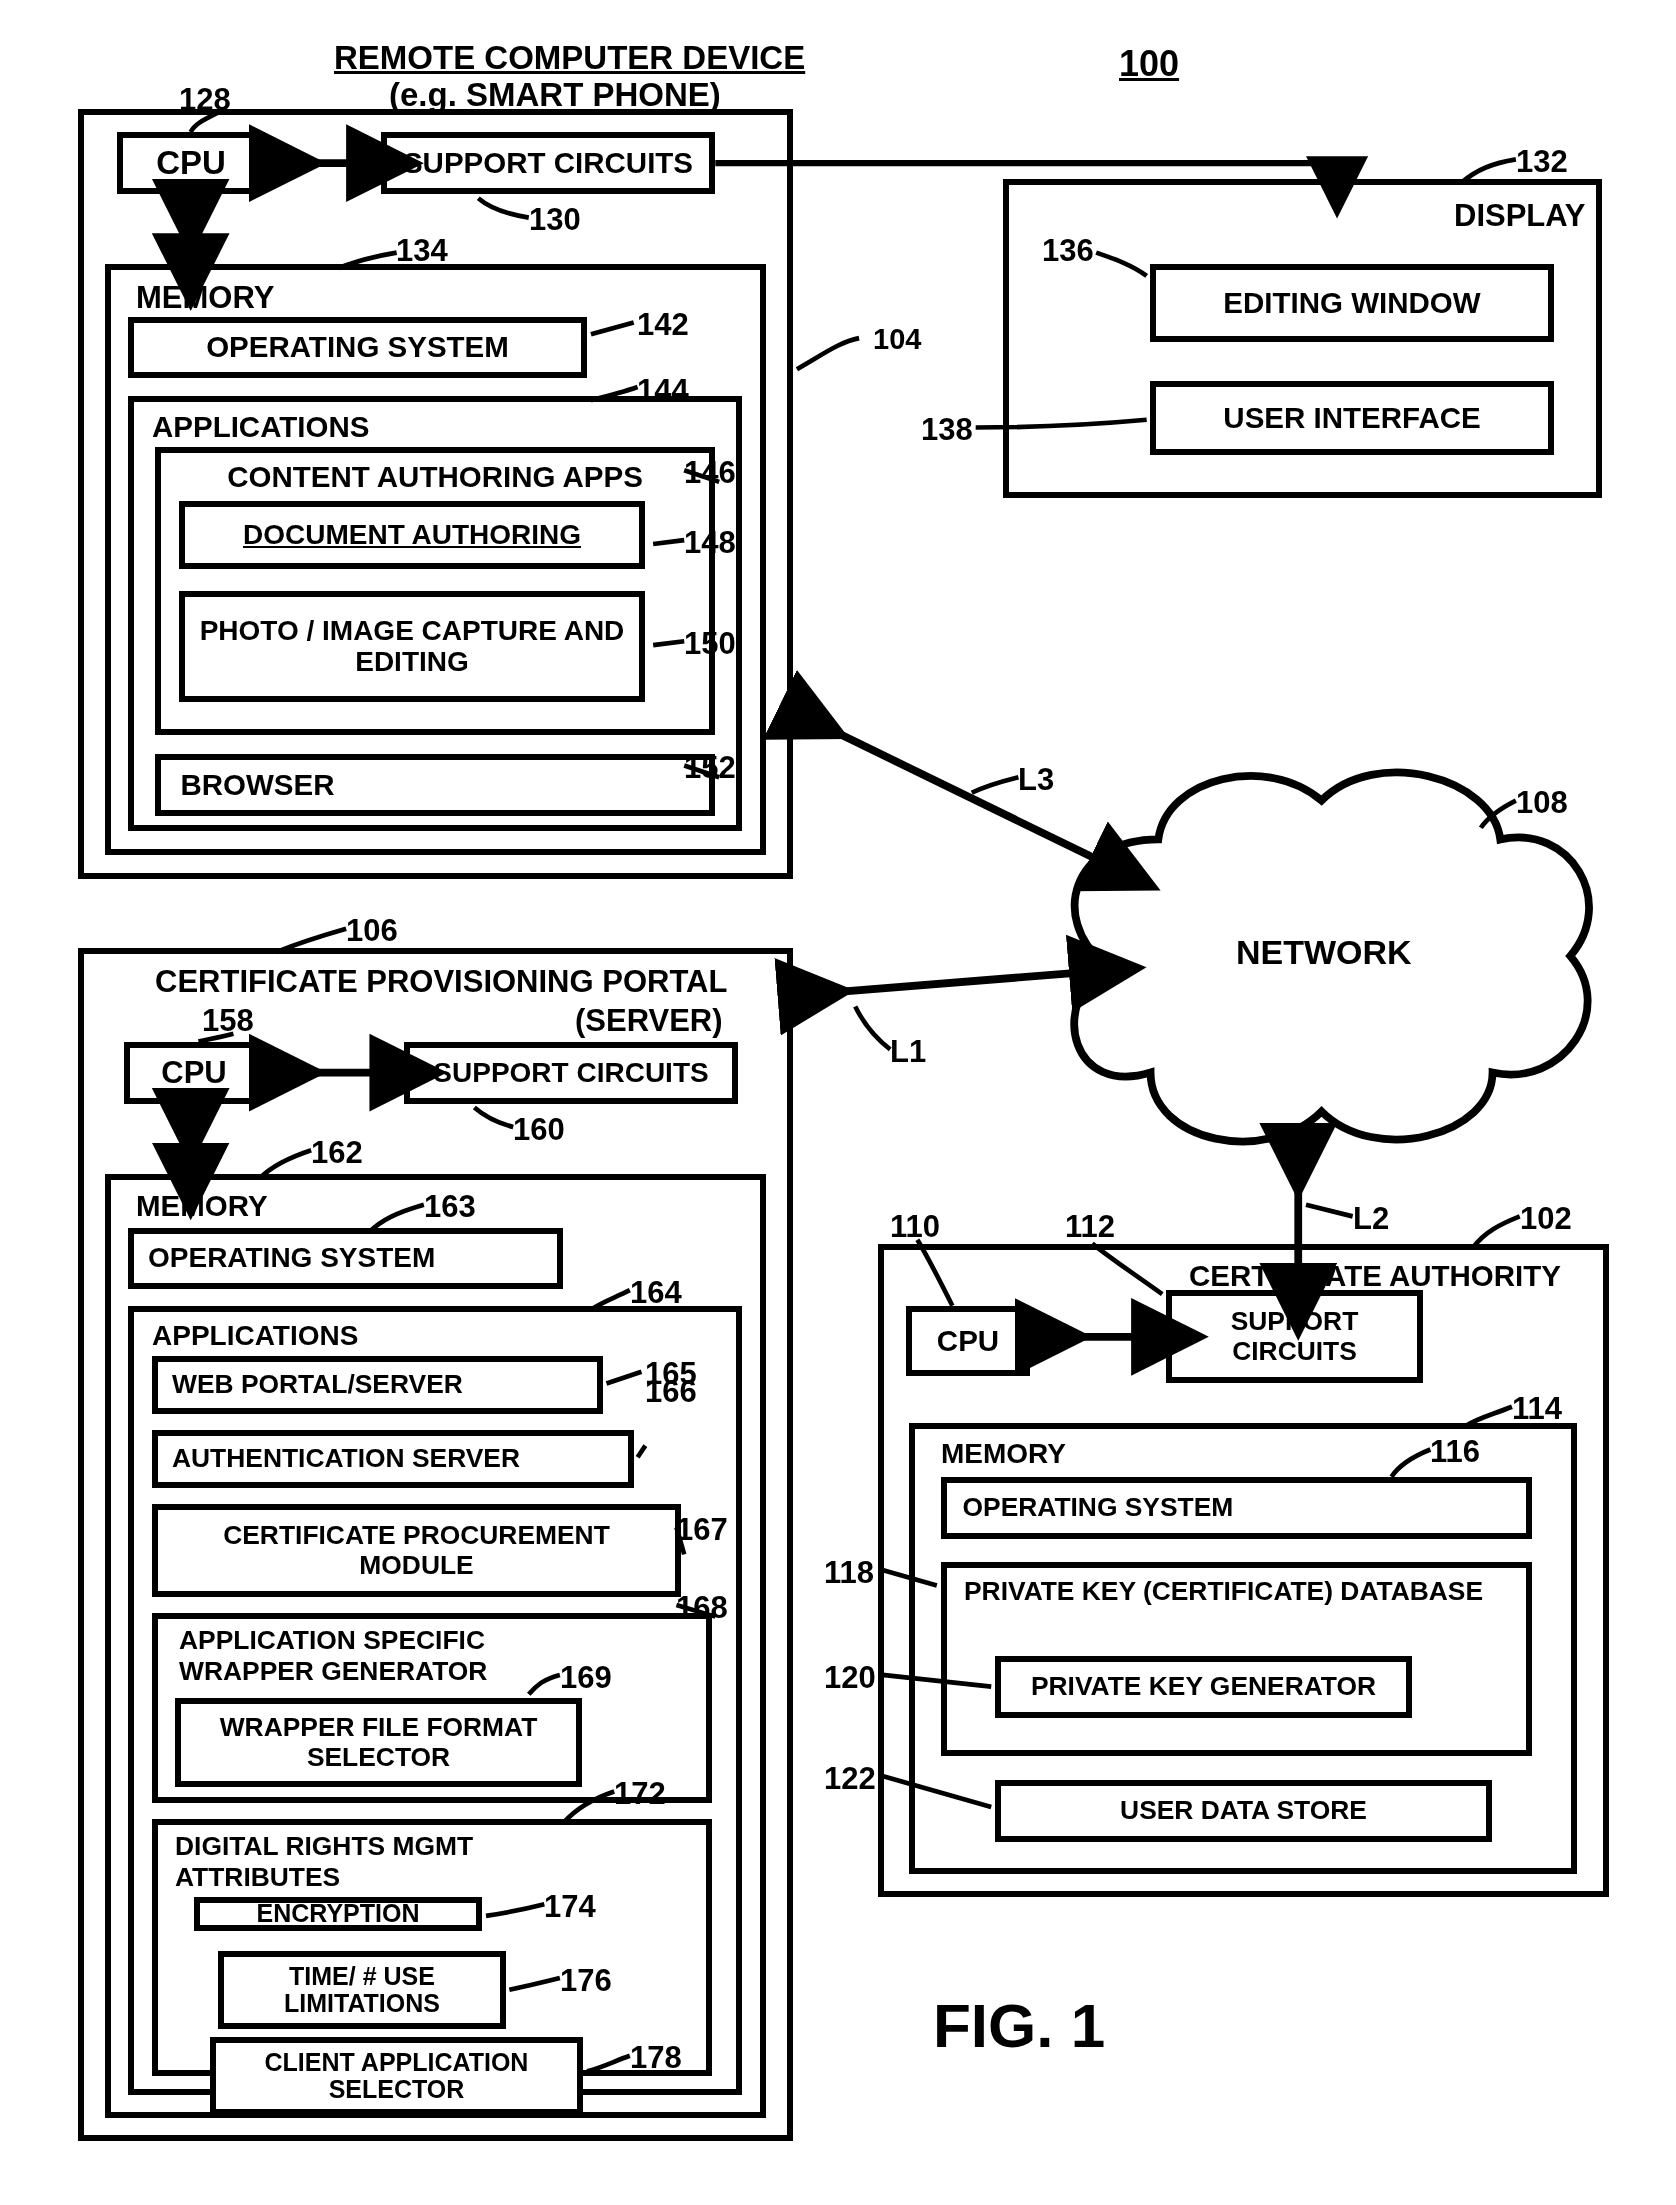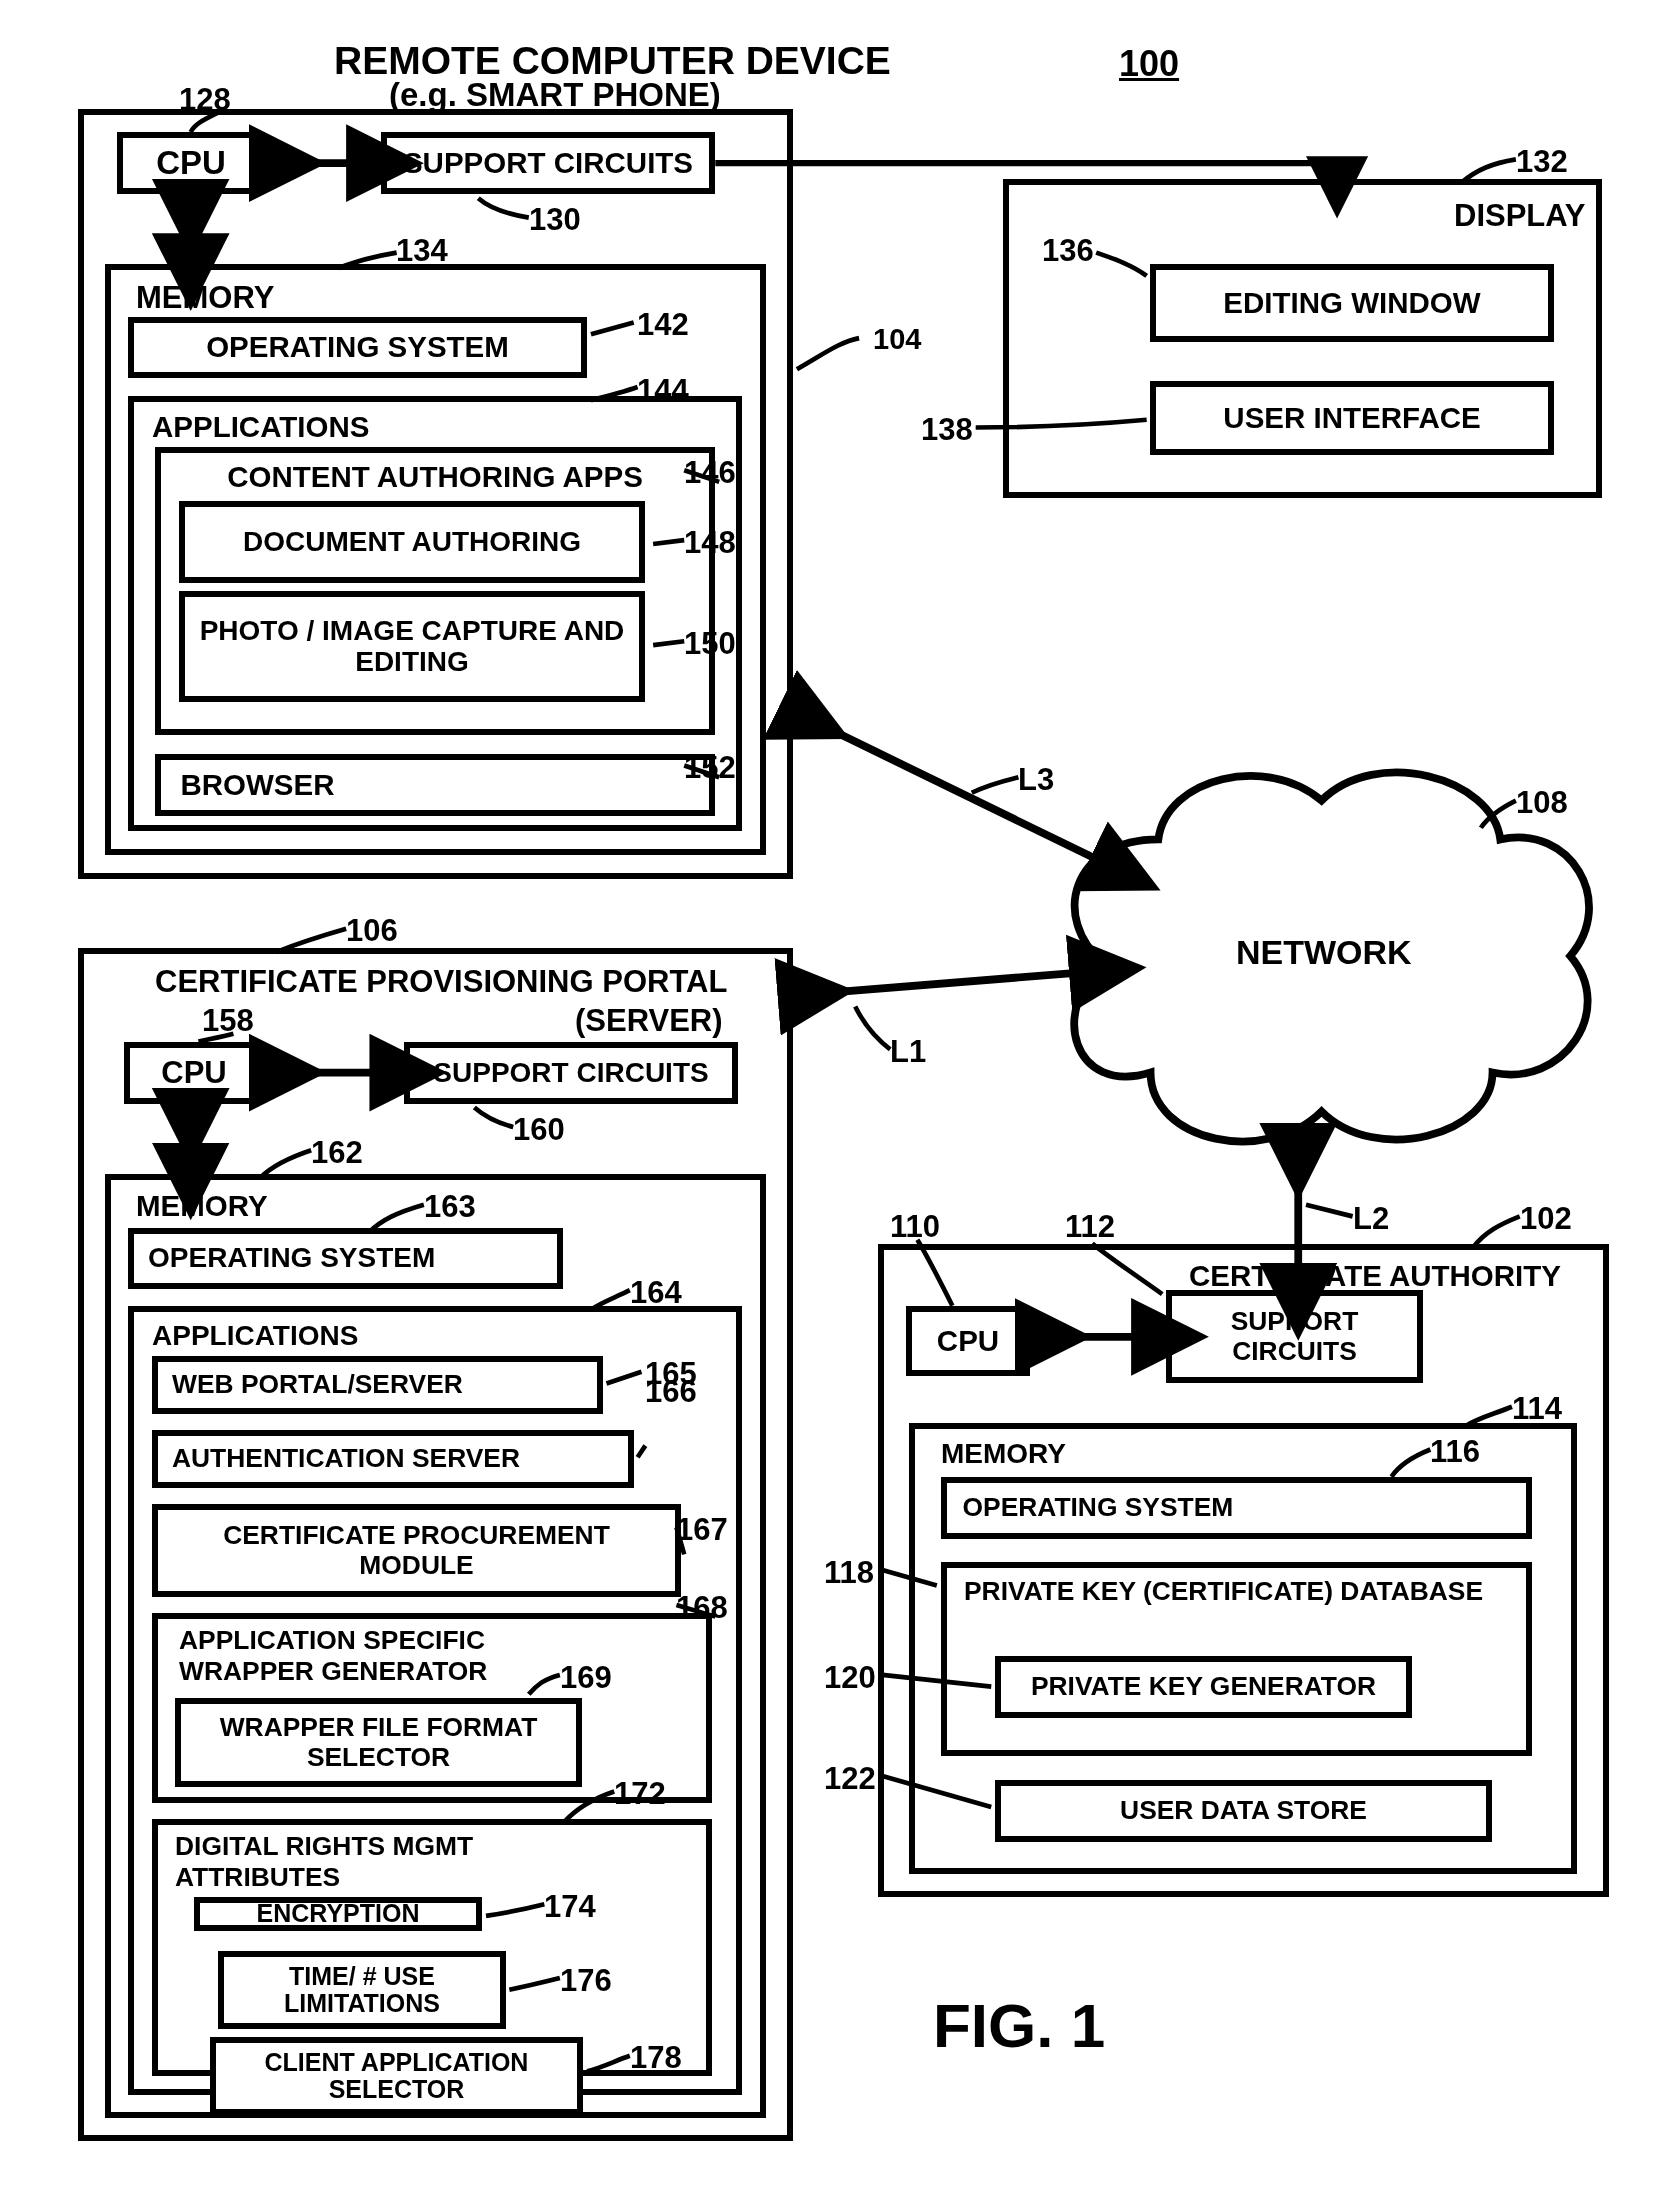--- a/index.html
+++ b/index.html
@@ -53,21 +53,21 @@
     font-weight: bold;
   }
 </style>
 </head>
 <body>
 
 <div class="canvas">
 
 <div class="container" style="left:78px; top:109px; width:715px; height:770px;"></div>
 
-<div class="lbl-in" style="left:334px; top:39px; font-size:39px;">REMOTE COMPUTER  DEVICE</div>
+<div class="lbl-in" style="left:334px; top:39px; font-size:33px;text-decoration:underline;">REMOTE COMPUTER  DEVICE</div>
 <div class="lbl-in" style="left:389px; top:76px; font-size:33px;">(e.g.  SMART PHONE)</div>
 
 <div class="box" style="left:117px; top:132px; width:148px; height:62px; font-size:33px;">
   <span>CPU</span>
 </div>
 
 <div class="box" style="left:381px; top:132px; width:334px; height:62px; font-size:29.5px;">
   <span>SUPPORT CIRCUITS</span>
 </div>
 
@@ -77,21 +77,21 @@
 <div class="box" style="left:128px; top:317px; width:459px; height:61px; font-size:29.5px;">
   <span>OPERATING SYSTEM</span>
 </div>
 
 <div class="container" style="left:128px; top:396px; width:614px; height:435px;"></div>
 <div class="lbl-in" style="left:152px; top:410px; font-size:29.5px;">APPLICATIONS</div>
 
 <div class="container" style="left:155px; top:447px; width:560px; height:288px;"></div>
 <div class="lbl-in" style="left:194px; top:460px; width:482px; text-align:center; font-size:29.5px;">CONTENT AUTHORING APPS</div>
 
-<div class="box" style="left:179px; top:501px; width:466px; height:82px; font-size:28px;">
+<div class="box" style="left:179px; top:501px; width:466px; height:68px; font-size:28px;text-decoration:underline;">
   <span>DOCUMENT AUTHORING</span>
 </div>
 
 <div class="box" style="left:179px; top:591px; width:466px; height:111px; font-size:28px; padding:0 9.3px;">
   <span>PHOTO / IMAGE CAPTURE AND EDITING</span>
 </div>
 
 <div class="box" style="left:155px; top:754px; width:560px; height:62px; font-size:29.5px; justify-content:flex-start; padding-left:19.4px;">
   <span>BROWSER</span>
 </div>

